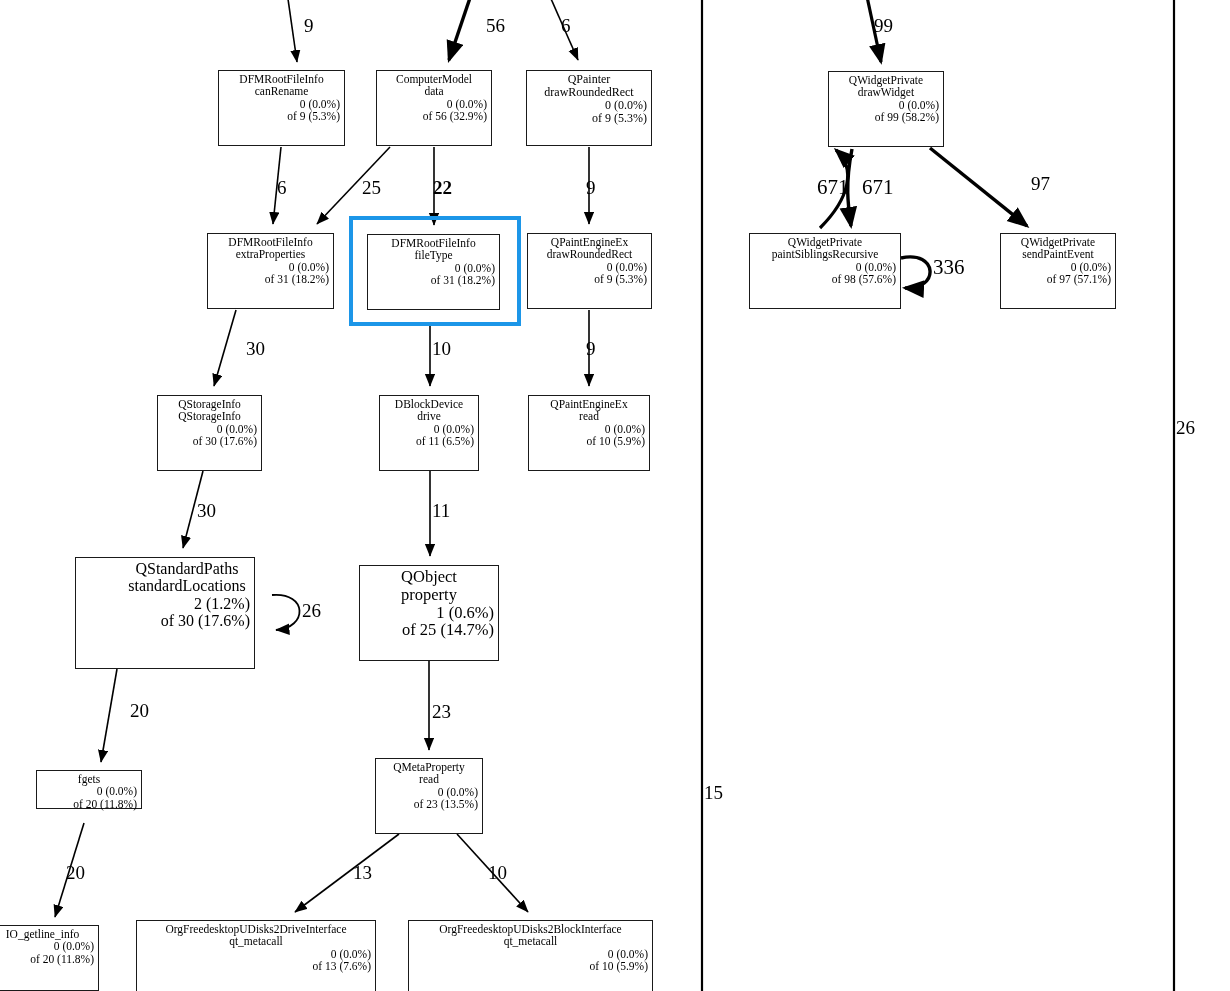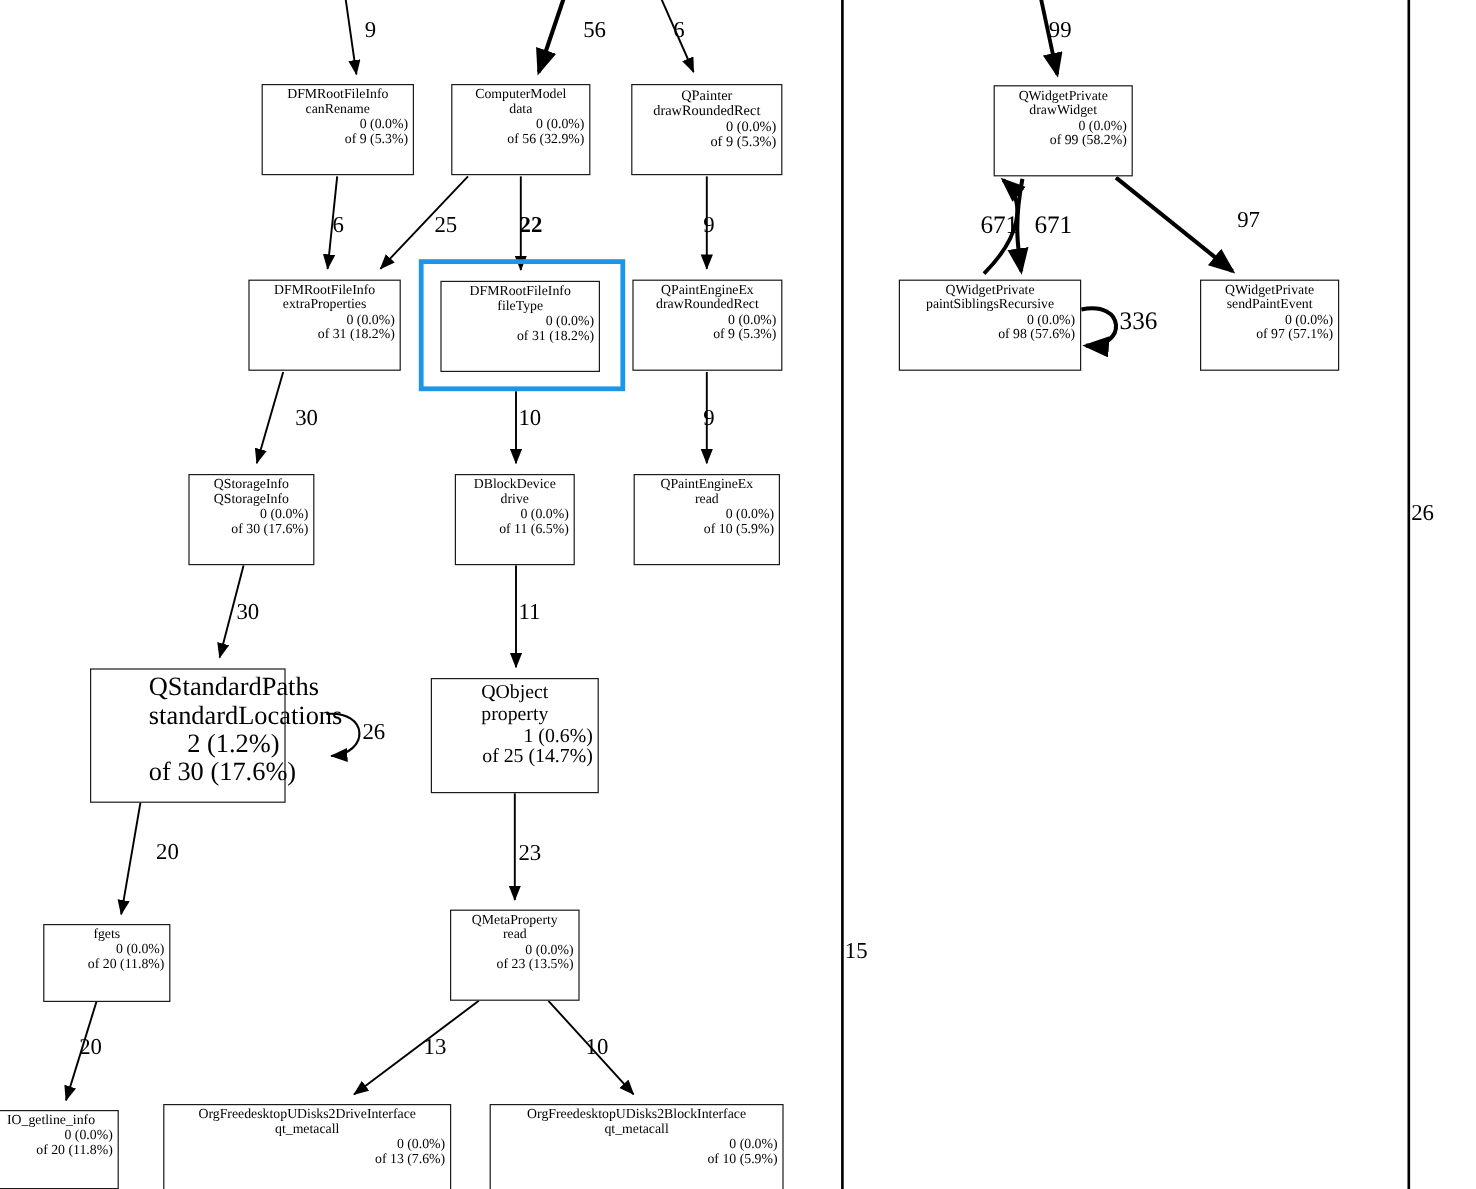--- a/index.html
+++ b/index.html
@@ -184,33 +184,33 @@
         <span class="nm2">drive</span>
         <span class="cost1">0 (0.0%)</span>
         <span class="cost2">of 11 (6.5%)</span>
       </div>
       <div class="node" style="left: 528px; top: 395px; width: 122px; height: 76px; font-size: 11.5px; border-color: rgb(26, 26, 26);">
         <span class="nm1">QPaintEngineEx</span>
         <span class="nm2">read</span>
         <span class="cost1">0 (0.0%)</span>
         <span class="cost2">of 10 (5.9%)</span>
       </div>
-      <div class="node" style="left: 75px; top: 557px; width: 163px; height: 112px; font-size: 22px; border-color: rgb(26, 26, 26); padding-left: 48px;">
+      <div class="node" style="left: 75px; top: 557px; width: 180px; height: 112px; font-size: 16px; border-color: rgb(26, 26, 26); padding-left: 48px;">
         <span class="nm1">QStandardPaths</span>
         <span class="nm2">standardLocations</span>
         <span class="cost1">2 (1.2%)</span>
         <span class="cost2">of 30 (17.6%)</span>
       </div>
       <div class="node" style="left: 359px; top: 565px; width: 140px; height: 96px; font-size: 16.5px; border-color: rgb(26, 26, 26);">
         <span class="nm1">QObject</span>
         <span class="nm2">property</span>
         <span class="cost1">1 (0.6%)</span>
         <span class="cost2">of 25 (14.7%)</span>
       </div>
-      <div class="node" style="left: 36px; top: 770px; width: 106px; height: 65px; font-size: 11.5px; border-color: rgb(26, 26, 26);">
+      <div class="node" style="left: 36px; top: 770px; width: 106px; height: 39px; font-size: 11.5px; border-color: rgb(26, 26, 26);">
         <span class="nm1">fgets</span>
         <span class="cost1">0 (0.0%)</span>
         <span class="cost2">of 20 (11.8%)</span>
       </div>
       <div class="node" style="left: 375px; top: 758px; width: 108px; height: 76px; font-size: 11.5px; border-color: rgb(26, 26, 26);">
         <span class="nm1">QMetaProperty</span>
         <span class="nm2">read</span>
         <span class="cost1">0 (0.0%)</span>
         <span class="cost2">of 23 (13.5%)</span>
       </div>

